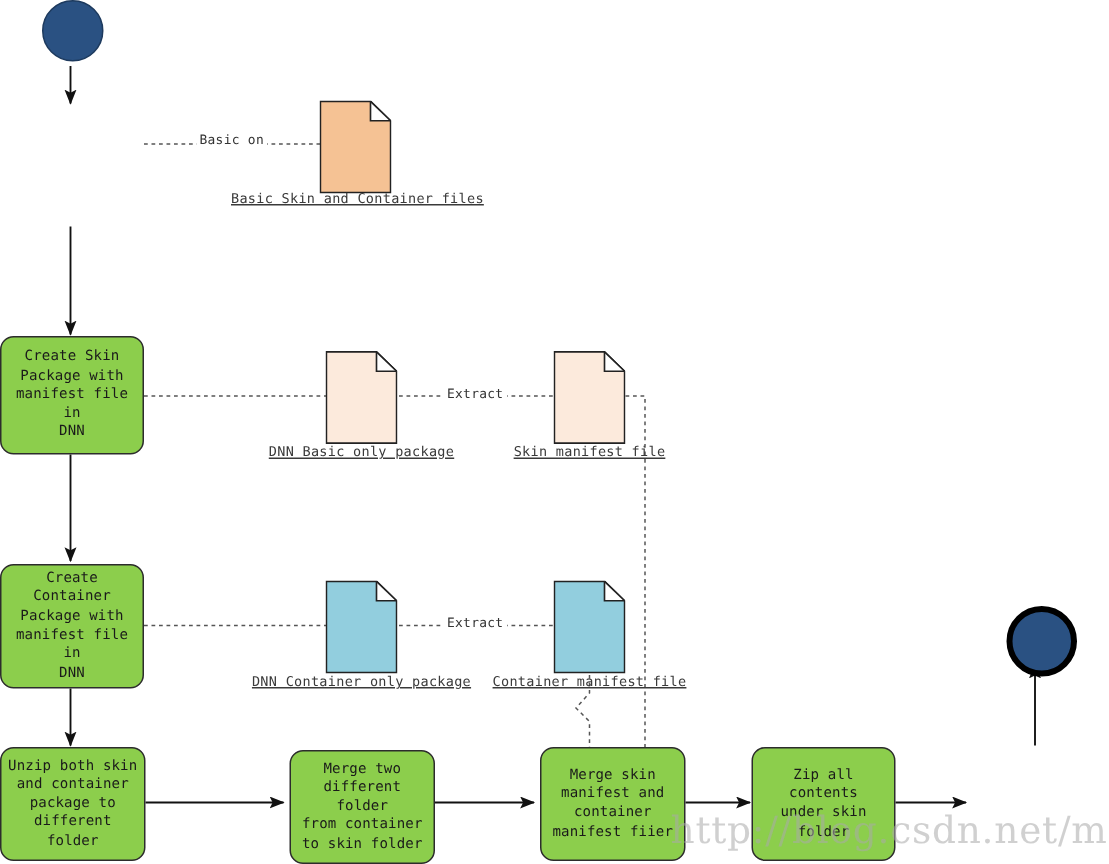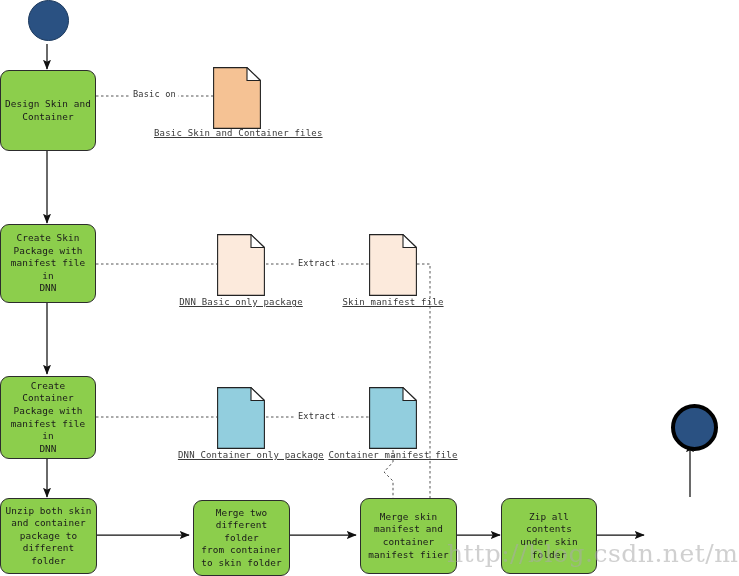--- a/index.html
+++ b/index.html
@@ -121,22 +121,20 @@
     <path d="M96,417 L219,417" stroke="#555" stroke-width="1" fill="none" stroke-dasharray="2.5,2.5"></path>
     <path d="M266,417 L370,417" stroke="#555" stroke-width="1" fill="none" stroke-dasharray="2.5,2.5"></path>
 
     <path d="M393,450 L393,462 L384,472 L393,481 L393,500" stroke="#555" stroke-width="1" fill="none" stroke-dasharray="2.5,2.5"></path>
   </svg>
 
   <div class="terminator start-node" style="left:28px;top:0px;width:39px;height:39px;"></div>
 
   <div class="terminator end-node" style="left:671px;top:404px;width:39px;height:39px;"></div>
 
-  <div class="node" style="left:0px;top:70px;width:96px;height:81px;">Design Skin and
-Container</div>
 
   <div class="node" style="left:0px;top:224px;width:96px;height:79px;">Create Skin
 Package with
 manifest file in
 DNN</div>
 
   <div class="node" style="left:0px;top:376px;width:96px;height:83px;">Create Container
 Package with
 manifest file in
 DNN</div>
@@ -188,21 +186,21 @@
   </div>
   <div class="doc-caption" style="left:331px;top:297px;width:124px;text-align:center;">Skin manifest file</div>
 
   <div class="doc" style="left:217px;top:387px;width:48px;height:62px;">
     <svg width="48" height="62" viewBox="0 0 48 62">
       <path d="M0.6,0.6 H34 L47.4,13.5 V61.4 H0.6 Z" fill="#92CEDE" stroke="#222" stroke-width="1.1" stroke-linejoin="miter"></path>
       <path d="M34,0.6 V13.5 H47.4" fill="#ffffff" stroke="#222" stroke-width="1.1"></path>
       <path d="M34,0.6 L47.4,13.5" stroke="#222" stroke-width="1.1" fill="none"></path>
     </svg>
   </div>
-  <div class="doc-caption" style="left:158px;top:450px;width:166px;text-align:right;">DNN Container only package</div>
+  <div class="doc-caption" style="left:158px;top:450px;width:166px;text-align:center;">DNN Container only package</div>
 
   <div class="doc" style="left:369px;top:387px;width:48px;height:62px;">
     <svg width="48" height="62" viewBox="0 0 48 62">
       <path d="M0.6,0.6 H34 L47.4,13.5 V61.4 H0.6 Z" fill="#92CEDE" stroke="#222" stroke-width="1.1" stroke-linejoin="miter"></path>
       <path d="M34,0.6 V13.5 H47.4" fill="#ffffff" stroke="#222" stroke-width="1.1"></path>
       <path d="M34,0.6 L47.4,13.5" stroke="#222" stroke-width="1.1" fill="none"></path>
     </svg>
   </div>
   <div class="doc-caption" style="left:325px;top:450px;width:136px;text-align:center;">Container manifest file</div>
 

